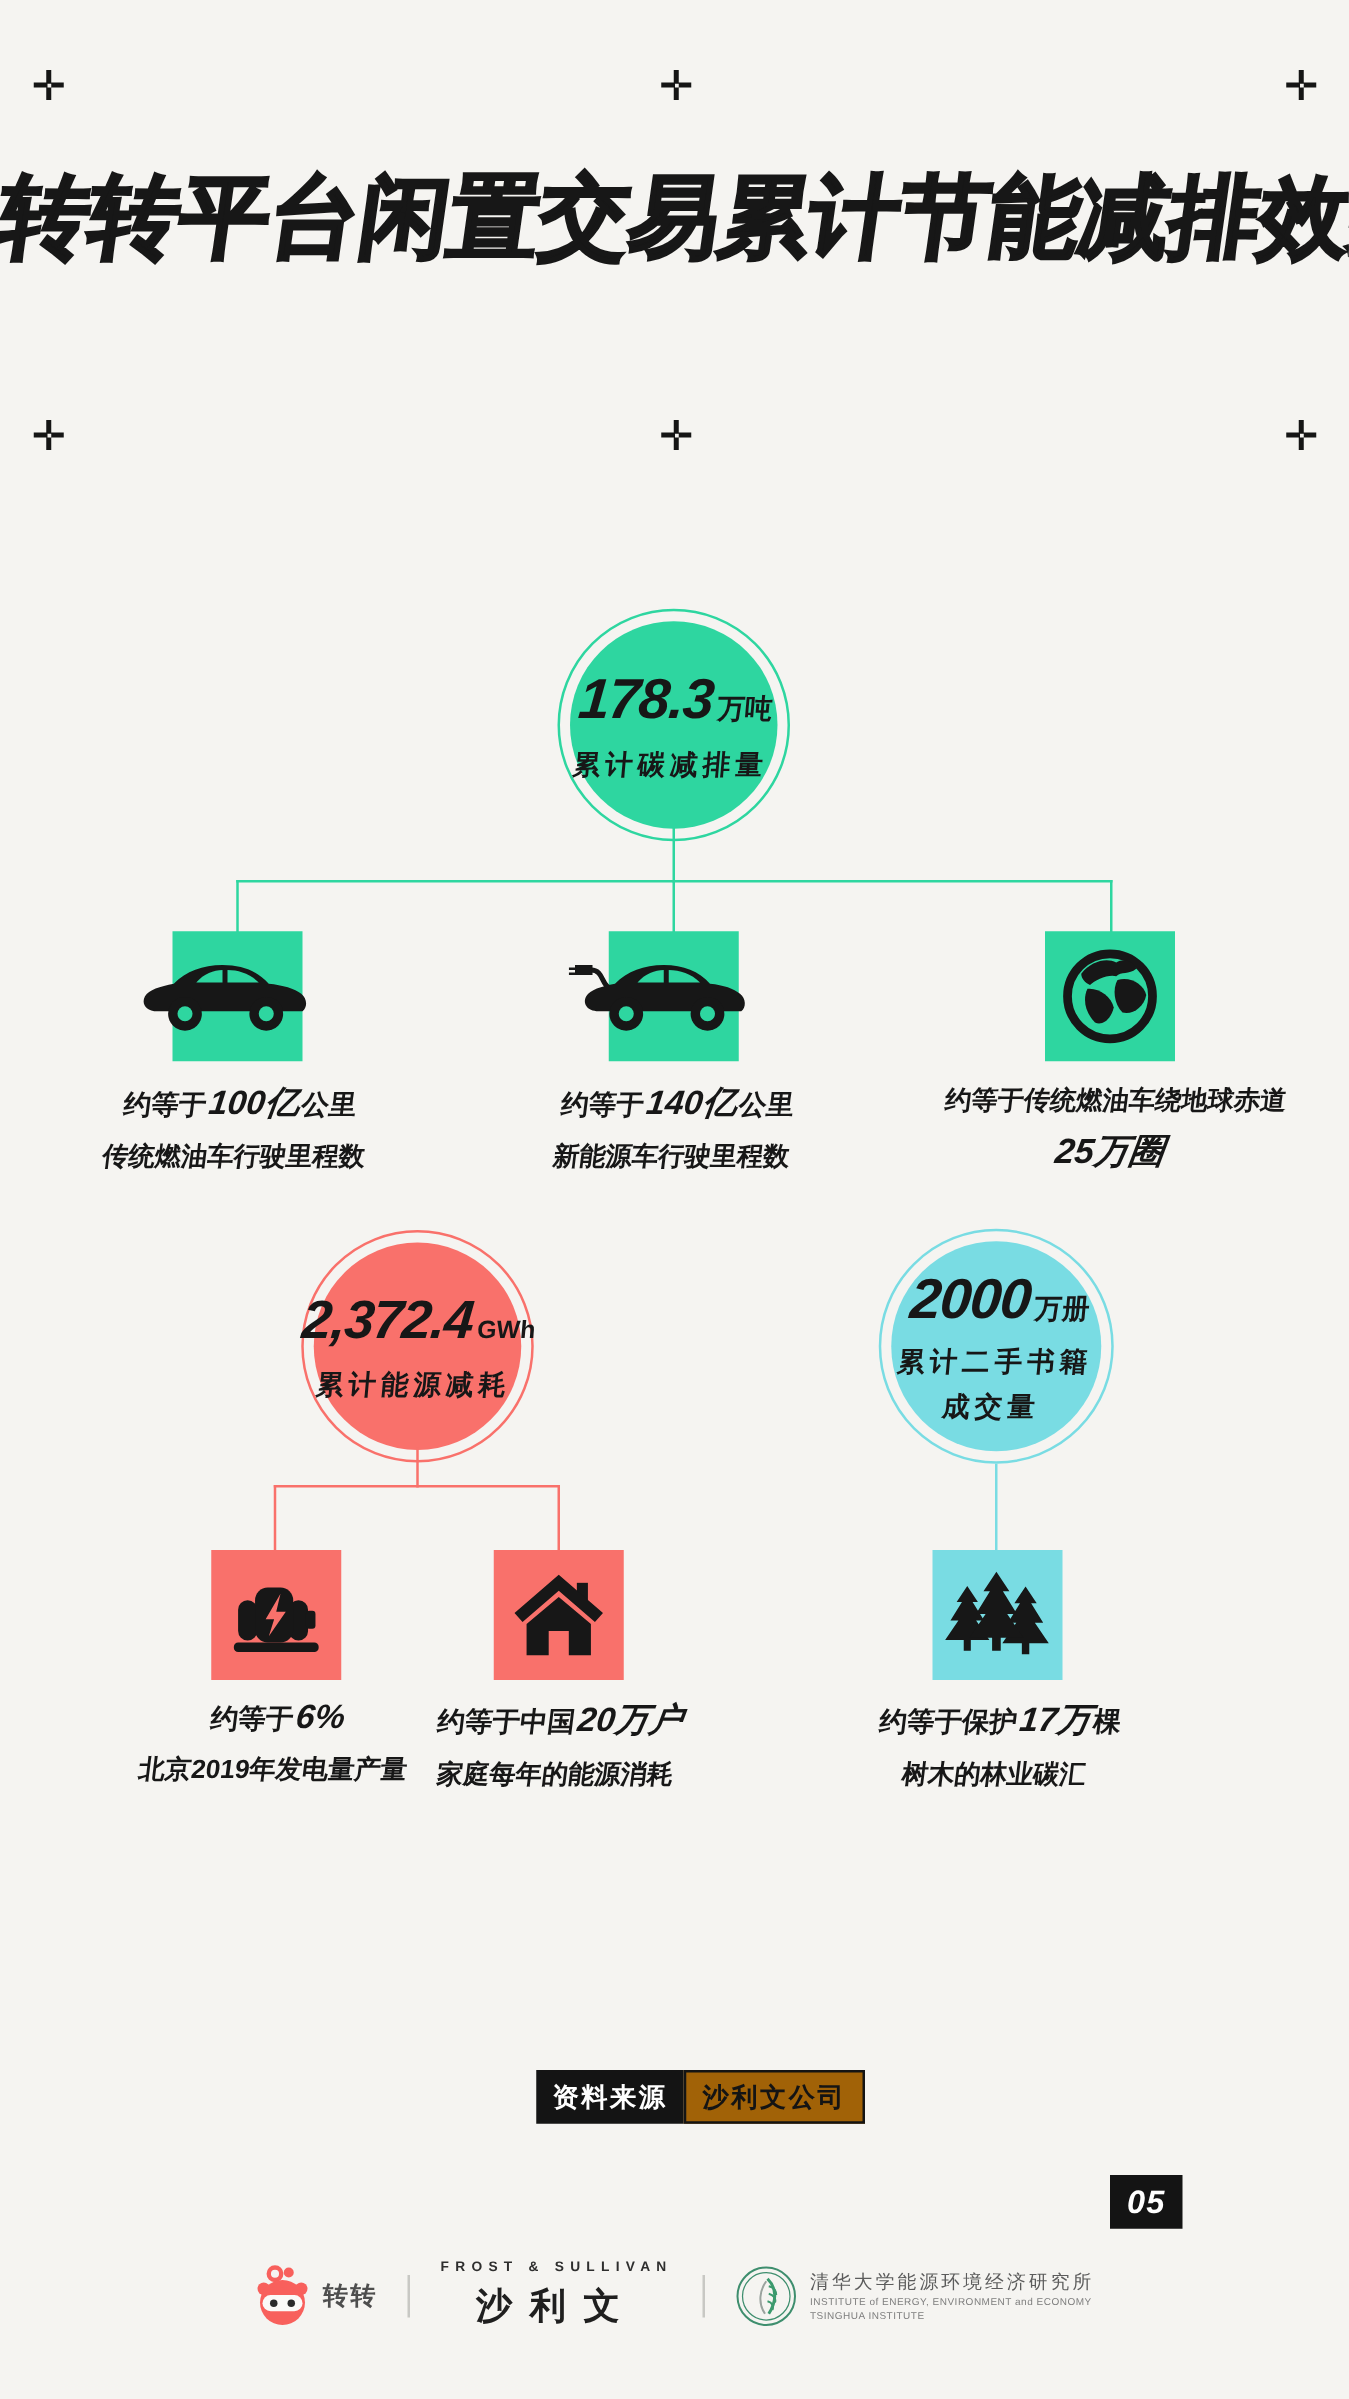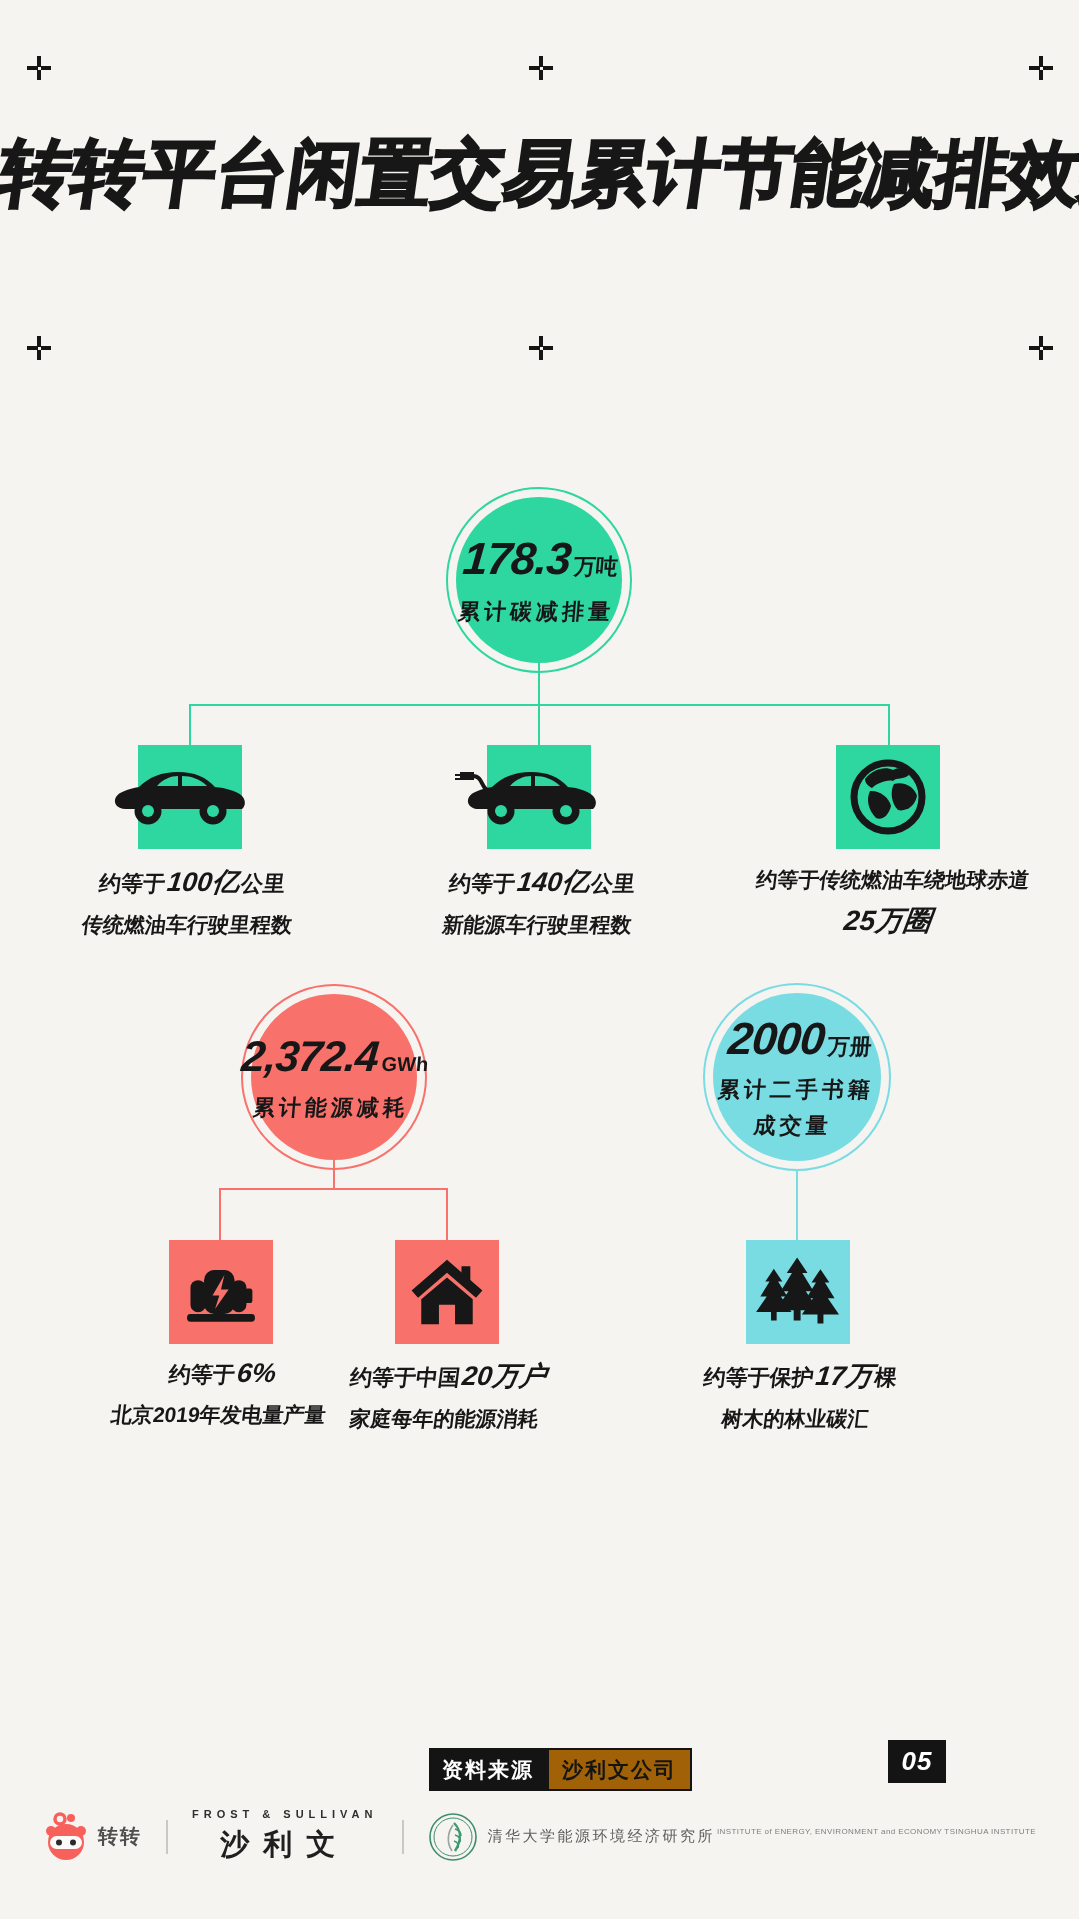--- a/index.html
+++ b/index.html
@@ -55,21 +55,21 @@
   .cap .l1 .num { font-size:27px; font-weight:900; font-style:italic; padding:0 2px; }
   .cap .l2 { font-size:21px; font-weight:700; margin-top:11px; white-space:nowrap; }
   .cap .l2.big { font-size:28px; font-weight:900; font-style:italic; margin-top:8px; }
 
   .caption-bottom {
     position:absolute; top:1472px; left:0; width:100%;
     text-align:center; font-size:26px; font-weight:700; letter-spacing:2px;
   }
 
   
-  .source { position:absolute; left:429px; top:1748px; display:flex; height:43px; }
+  .source { position:absolute; left:429px; top:1656px; display:flex; height:43px; }
   .src-label {
     background:#141414; color:#fff; font-size:21px; font-weight:700;
     letter-spacing:2px; display:flex; align-items:center; padding:0 13px;
   }
   .src-value {
     background:#a16207; color:#141414; border:2px solid #141414;
     font-size:21px; font-weight:700; letter-spacing:2px;
     display:flex; align-items:center; padding:0 13px;
   }
   .pagenum {
@@ -83,21 +83,21 @@
     position:absolute; top:1808px; left:0; width:100%;
     display:flex; align-items:center; justify-content:center; gap:24px;
   }
   .zz { display:flex; align-items:center; gap:9px; }
   .zz-name { font-size:20px; font-weight:700; color:#4e4e4e; letter-spacing:2px; }
   .vdiv { width:2px; height:34px; background:#c8c8c4; }
   .frost { display:flex; flex-direction:column; align-items:center; gap:5px; }
   .frost-en { font-size:11px; font-weight:700; letter-spacing:5px; color:#2e2e2e; white-space:nowrap; }
   .frost-cn { font-size:29px; font-weight:800; letter-spacing:14px; color:#1f1f1f; white-space:nowrap; }
   .thu { display:flex; align-items:center; gap:10px; }
-  .thu-txt { display:flex; gap:2px; }
+  .thu-txt { display:flex; flex-direction:column; gap:2px; }
   .thu-cn { font-size:15px; color:#5c5c5c; letter-spacing:2.5px; white-space:nowrap; }
   .thu-en { font-size:8px; color:#7e7e7e; letter-spacing:0.4px; white-space:nowrap; }
 </style>
 </head>
 <body>
 
 <div class="poster">
 
   <div class="mark" style="left:27px;top:56px">
       <i></i>

